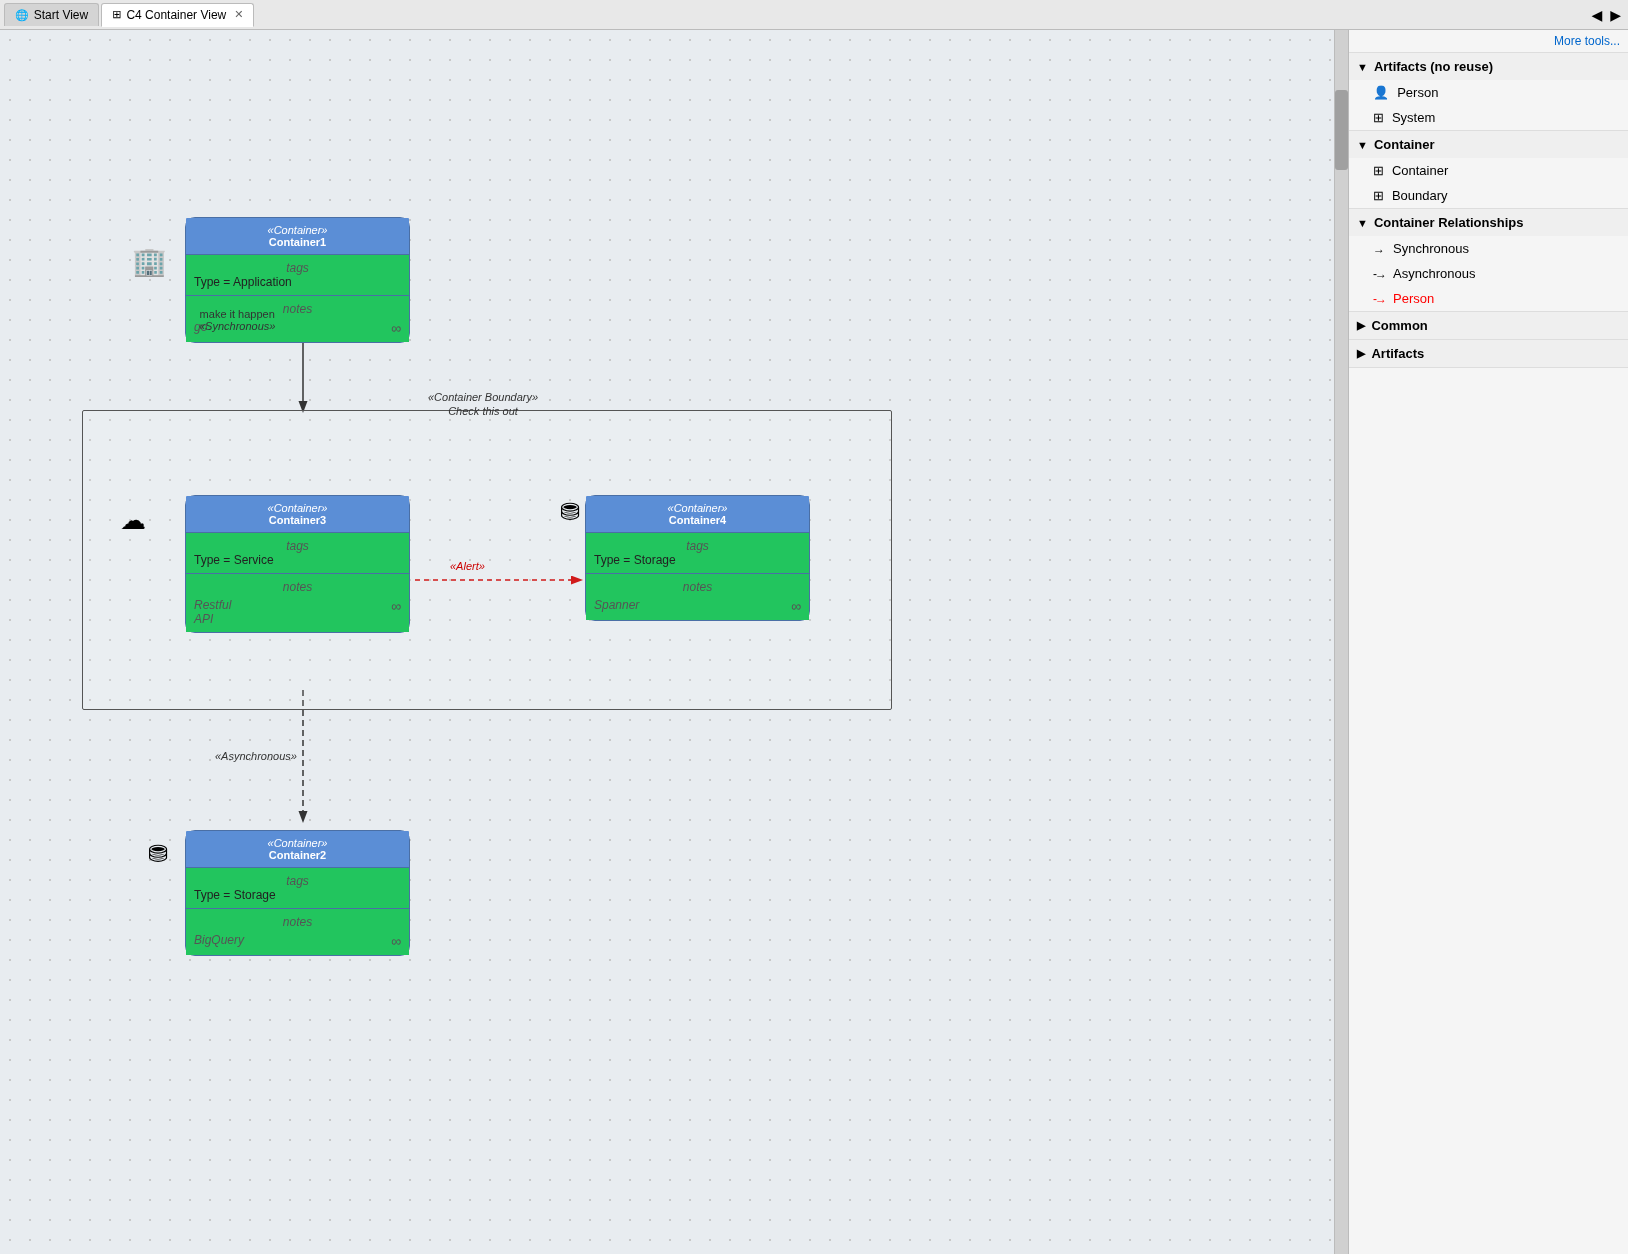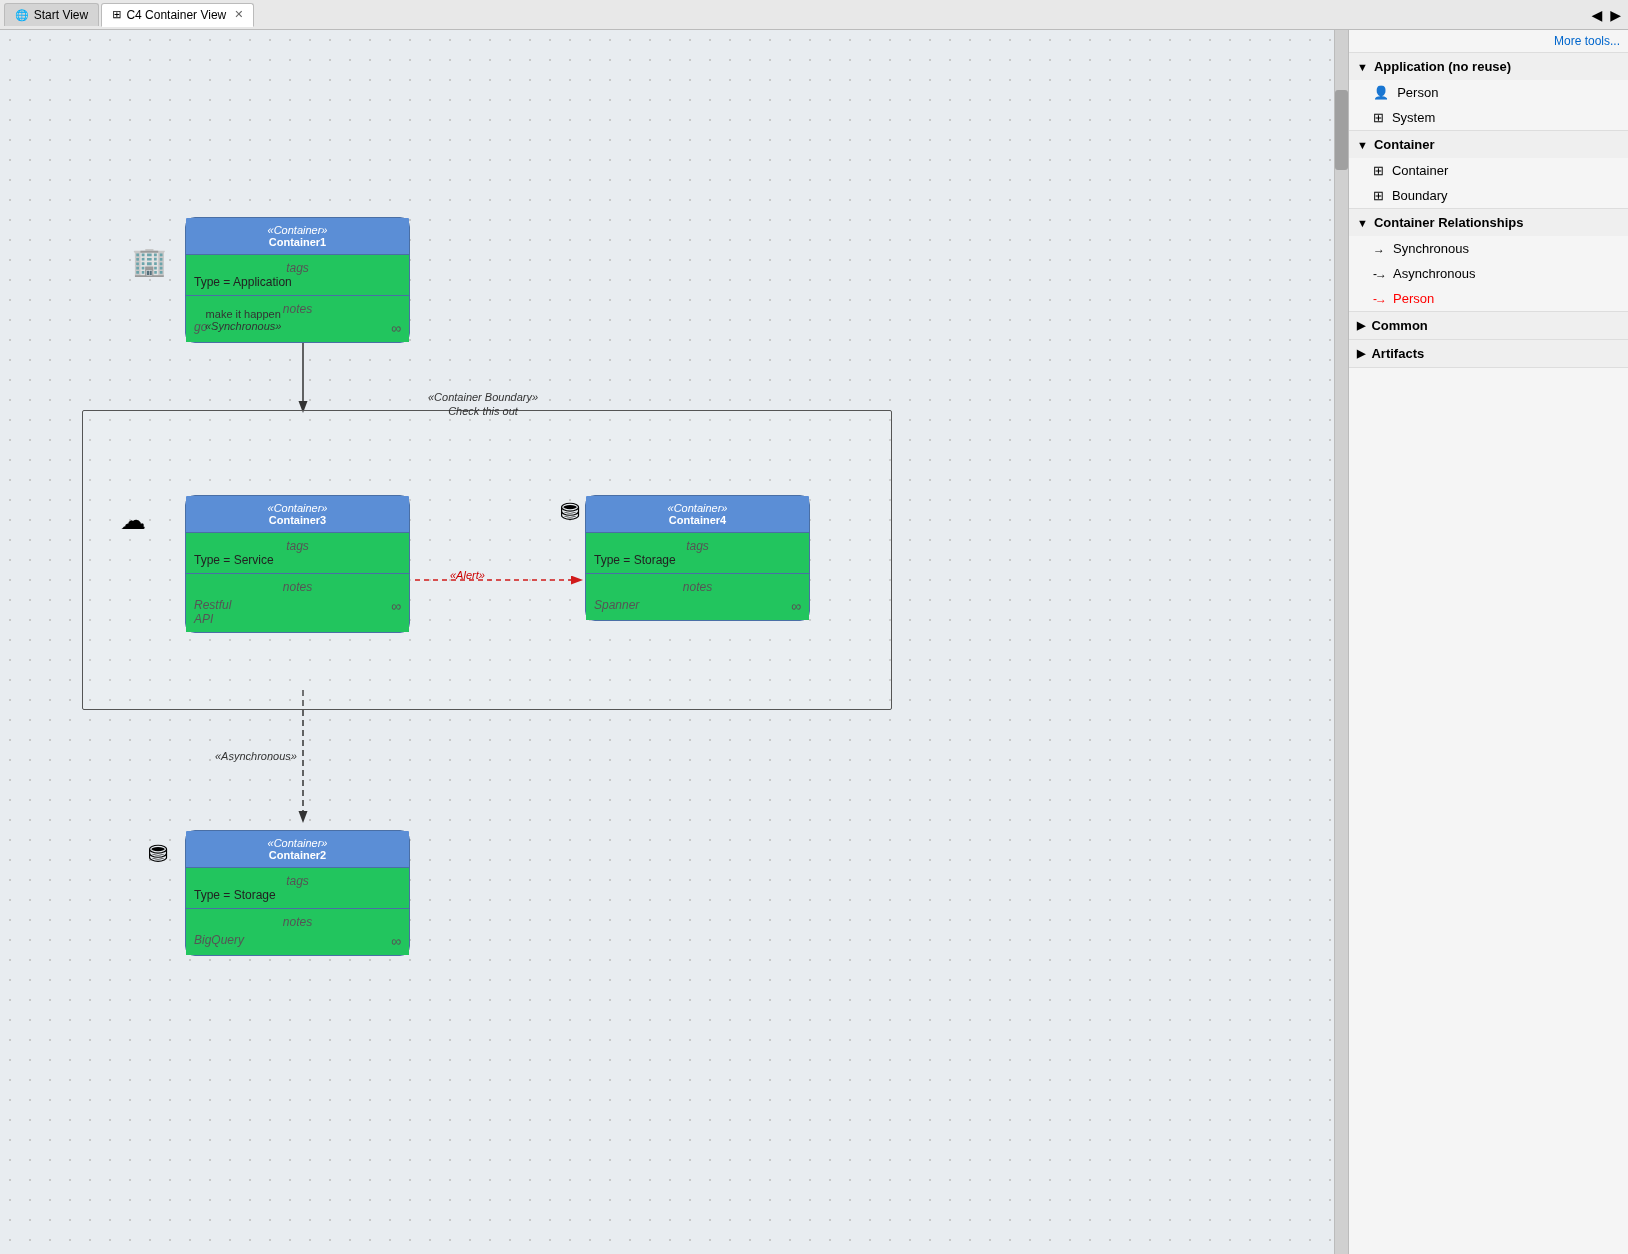--- a/index.html
+++ b/index.html
@@ -149,21 +149,21 @@
         </div>
         <div class="c4-container-section">
           <div class="field-label">notes</div>
           <div class="notes-row">
             <span class="notes-value">go</span>
             <span class="glasses-icon">∞</span>
           </div>
         </div>
       </div>
 
-      <div class="conn-label" style="left:185px; top:258px;">
+      <div class="conn-label" style="left:179px; top:258px;">
         <div>make it happen</div>
         <div class="rel-type">«Synchronous»</div>
       </div>
 
       <div class="boundary-box" style="left:62px; top:360px; width:810px; height:300px;">
         <div class="boundary-label" style="top: -20px; left: 400px; transform:translateX(-50%);">«Container Boundary»</div>
         <div class="boundary-label" style="top: -6px; left: 400px; transform:translateX(-50%);">Check this out</div>
       </div>
 
       <div class="icon-decoration cloud-icon" style="left:100px; top:455px;">☁</div>
@@ -179,21 +179,21 @@
         </div>
         <div class="c4-container-section">
           <div class="field-label">notes</div>
           <div class="notes-row">
             <span class="notes-value">Restful<br>API</span>
             <span class="glasses-icon">∞</span>
           </div>
         </div>
       </div>
 
-      <div class="conn-label" style="left:430px; top:510px;margin-top:9px;">
+      <div class="conn-label" style="left:430px; top:510px;">
         <div class="rel-type" style="color:#cc0000;">«Alert»</div>
       </div>
 
       <div class="icon-decoration cylinder-icon" style="left:540px; top:448px;">⛃</div>
 
       <div class="c4-container" style="left:565px; top:445px; width:225px;">
         <div class="c4-container-header">
           <div class="stereotype">«Container»</div>
           <div class="name">Container4</div>
         </div>
@@ -240,21 +240,21 @@
   <div class="scrollbar-track">
     <div class="scrollbar-thumb"></div>
   </div>
 
   <div class="sidebar">
     <div class="sidebar-header">More tools...</div>
 
     <div class="sidebar-section">
       <div class="sidebar-section-header">
         <span class="arrow">▼</span>
-        <span>Application (no reuse)</span>
+        <span>Artifacts (no reuse)</span>
       </div>
       <div class="sidebar-item">
         <span class="item-icon">👤</span>
         <span>Person</span>
       </div>
       <div class="sidebar-item">
         <span class="item-icon">⊞</span>
         <span>System</span>
       </div>
     </div>

